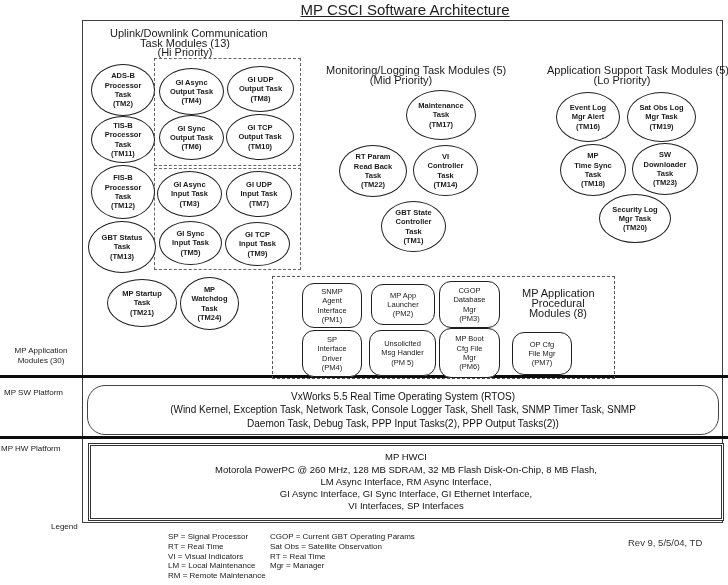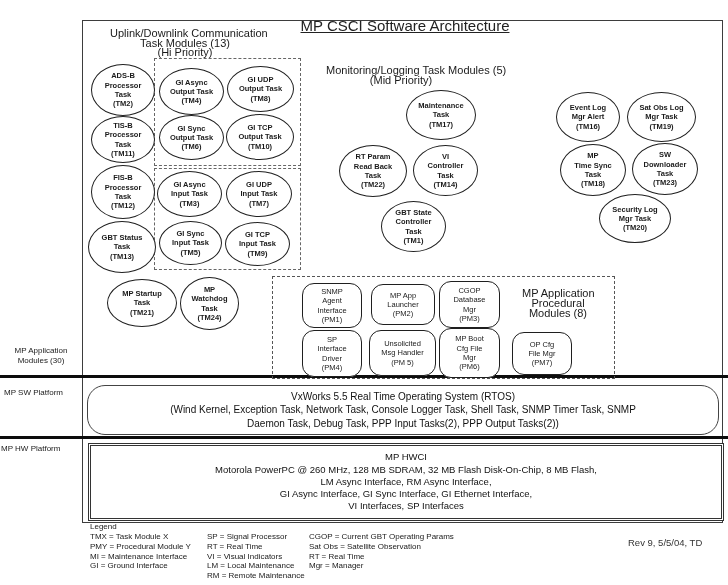--- a/index.html
+++ b/index.html
@@ -1,40 +1,40 @@
 <!DOCTYPE html>
 <html><head>
 <meta charset="utf-8">
 <style>
   html,body{margin:0;padding:0;background:#fff;}
   .canvas{position:relative;width:728px;height:585px;background:#fff;overflow:hidden;
           font-family:"Liberation Sans",sans-serif;color:#1a1a1a;}
   .title{position:absolute;left:255px;top:1px;width:300px;text-align:center;
-         font-size:15px;text-decoration:underline;color:#222;white-space:pre;margin-top:16px;}
+         font-size:15px;text-decoration:underline;color:#222;white-space:pre;}
   .main-box{position:absolute;left:82px;top:20px;width:639px;height:501px;
             border:1.5px solid #3d3d3d;}
   .hline{position:absolute;left:0;width:728px;height:3px;background:#0c0c0c;}
   .side-label{position:absolute;font-size:8px;line-height:9.8px;white-space:pre;}
   .glabel{position:absolute;font-size:11px;line-height:9.6px;text-align:center;white-space:pre;}
   .dash{position:absolute;border:1.5px dashed #666;}
   .dashdot{position:absolute;border:1.2px dashed #555;}
   .ell{position:absolute;border:1.3px solid #1f1f1f;border-radius:50%;
        display:flex;align-items:center;justify-content:center;text-align:center;
        font-weight:bold;font-size:7.5px;line-height:9.3px;white-space:pre;background:#fff;}
   .pm{position:absolute;border:1.3px solid #1f1f1f;border-radius:12px;
       display:flex;align-items:center;justify-content:center;text-align:center;
       font-weight:normal;font-size:7.5px;line-height:9.3px;white-space:pre;background:#fff;}
   .swbox{position:absolute;left:87px;top:385px;width:630px;height:48px;
          border:1.3px solid #444;border-radius:18px;display:flex;align-items:center;
          justify-content:center;text-align:center;font-size:10px;line-height:13.2px;
          white-space:pre;color:#111;background:#fff;}
   .hwbox{position:absolute;left:88px;top:443px;width:630px;height:72px;
          border:3px double #333;display:flex;align-items:center;justify-content:center;
          text-align:center;font-size:9.5px;line-height:12.2px;white-space:pre;color:#111;background:#fff;}
-  .legend{position:absolute;font-size:8px;line-height:9.8px;white-space:pre;margin-left:39px;}
+  .legend{position:absolute;font-size:8px;line-height:9.8px;white-space:pre;}
   .rev{position:absolute;left:628px;top:537px;font-size:9.5px;white-space:pre;color:#333;}
 </style>
 </head>
 <body>
 
 <div class="canvas">
 
   <div class="title">MP CSCI Software Architecture</div>
 
   <div class="main-box"></div>
@@ -44,20 +44,22 @@
   <div class="side-label" style="left:2px;top:346px;width:78px;text-align:center">MP Application
 Modules (30)</div>
   <div class="side-label" style="left:4px;top:388px">MP SW Platform</div>
   <div class="side-label" style="left:1px;top:444px">MP HW Platform</div>
 
   <div class="glabel" style="left:110px;top:29px;width:150px">Uplink/Downlink Communication
 Task Modules (13)
 (Hi Priority)</div>
   <div class="glabel" style="left:326px;top:66px;width:150px">Monitoring/Logging Task Modules (5)
 (Mid Priority)</div>
+  <div class="glabel" style="left:547px;top:66px;width:150px">Application Support Task Modules (5)
+(Lo Priority)</div>
   <div class="glabel" style="left:522px;top:288px;width:72px;line-height:10px">MP Application
 Procedural
 Modules (8)</div>
 
   <div class="dash" style="left:154px;top:58px;width:145px;height:106px"></div>
   <div class="dash" style="left:154px;top:168px;width:145px;height:100px"></div>
   <div class="dashdot" style="left:272px;top:276px;width:341px;height:101px"></div>
 
   <div class="ell" style="left:91px;top:64px;width:62px;height:50px">ADS-B
 Processor
@@ -172,24 +174,20 @@
   <div class="swbox">VxWorks 5.5 Real Time Operating System (RTOS)
 (Wind Kernel, Exception Task, Network Task, Console Logger Task, Shell Task, SNMP Timer Task, SNMP
 Daemon Task, Debug Task, PPP Input Tasks(2), PPP Output Tasks(2))</div>
   <div class="hwbox">MP HWCI
 Motorola PowerPC @ 260 MHz, 128 MB SDRAM, 32 MB Flash Disk-On-Chip, 8 MB Flash,
 LM Async Interface, RM Async Interface,
 GI Async Interface, GI Sync Interface, GI Ethernet Interface,
 VI Interfaces, SP Interfaces</div>
 
   <div class="legend" style="left:51px;top:522px">Legend</div>
-  <div class="legend" style="left:51px;top:532px">TMX = Task Module X
-PMY = Procedural Module Y
-MI = Maintenance Interface
-GI = Ground Interface</div>
   <div class="legend" style="left:168px;top:532px">SP = Signal Processor
 RT = Real Time
 VI = Visual Indicators
 LM = Local Maintenance
 RM = Remote Maintenance</div>
   <div class="legend" style="left:270px;top:532px">CGOP = Current GBT Operating Params
 Sat Obs = Satellite Observation
 RT = Real Time
 Mgr = Manager</div>
 

